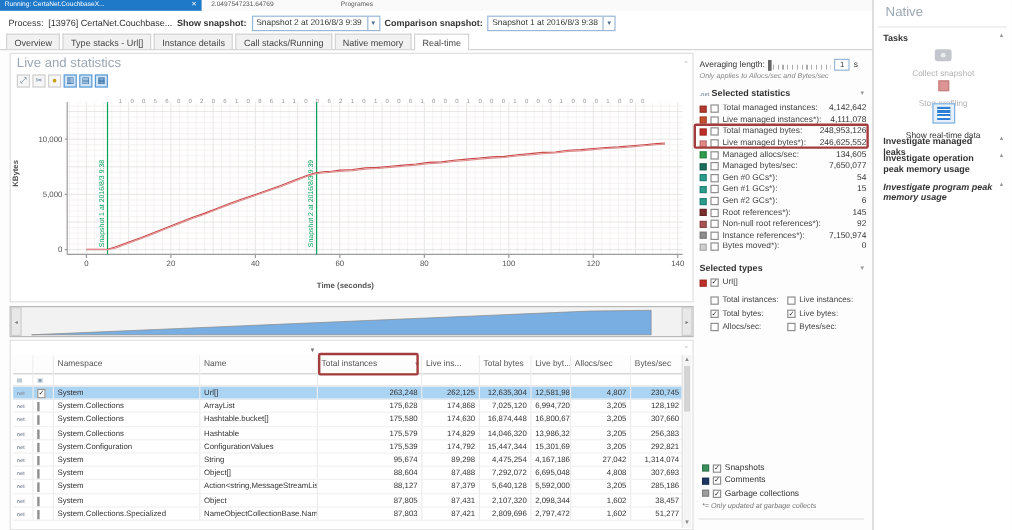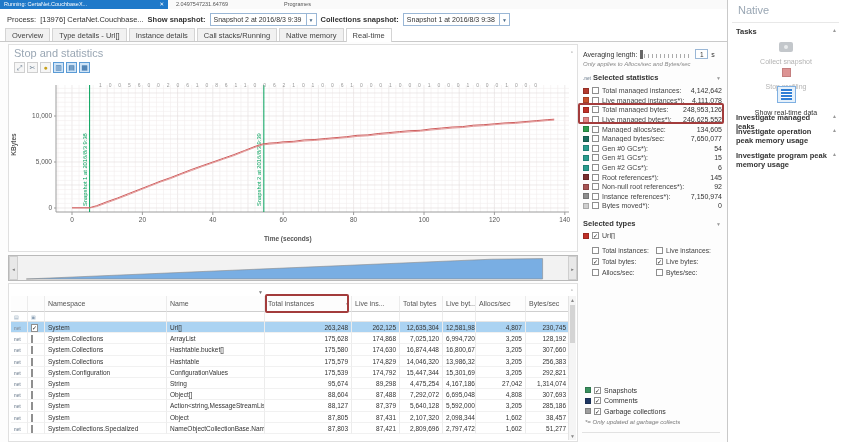--- a/index.html
+++ b/index.html
@@ -124,40 +124,40 @@
   </div>
 
   <div id="cmdbar">
     <span>Process:</span>
     <span>[13976] CertaNet.Couchbase...</span>
     <span class="blab">Show snapshot:</span>
     <span class="dd">
       <span class="ddv">Snapshot 2 at 2016/8/3 9:39</span>
       <span class="ddarrow">▼</span>
     </span>
-    <span class="blab">Collections snapshot:</span>
+    <span class="blab">Comparison snapshot:</span>
     <span class="dd">
       <span class="ddv">Snapshot 1 at 2016/8/3 9:38</span>
       <span class="ddarrow">▼</span>
     </span>
   </div>
 
   <div id="tabbar">
       <div class="tab">Overview</div>
-      <div class="tab">Type details - Url[]</div>
+      <div class="tab">Type stacks - Url[]</div>
       <div class="tab">Instance details</div>
       <div class="tab">Call stacks/Running</div>
       <div class="tab">Native memory</div>
       <div class="tab active">Real-time</div>
     </div>
 
   <div id="content">
 
     <div id="graph-panel">
-      <div class="panel-title">Stop and statistics</div>
+      <div class="panel-title">Live and statistics</div>
       <span class="collapse-box" style="right:4px; top:4px">▫</span>
       <div id="graph-toolbar">
         <span class="gicon">⤢</span>
         <span class="gicon">✂</span>
         <span class="gicon key">●</span>
         <span class="gicon blue">▥</span>
         <span class="gicon blue">▤</span>
         <span class="gicon blue">▦</span>
       </div>
       <svg id="chart-svg" width="570" height="206">
@@ -633,20 +633,20 @@
       </div>
     <div id="task-sections">
         <div class="task-sec-head" style="top: 114px;">
           <span style="width: 92px;">Investigate managed leaks</span>
           <span class="chev">▲</span>
         </div>
         <div class="task-sec-head" style="top: 128px;">
           <span style="width: 92px;">Investigate operation peak memory usage</span>
           <span class="chev">▲</span>
         </div>
-        <div class="task-sec-head" style="top: 152px;">
+        <div class="task-sec-head" style="top: 152px; font-style: italic;">
           <span style="width: 92px;">Investigate program peak memory usage</span>
           <span class="chev">▲</span>
         </div>
       </div>
   </div>
 
 </div>
 
 </body></html>

